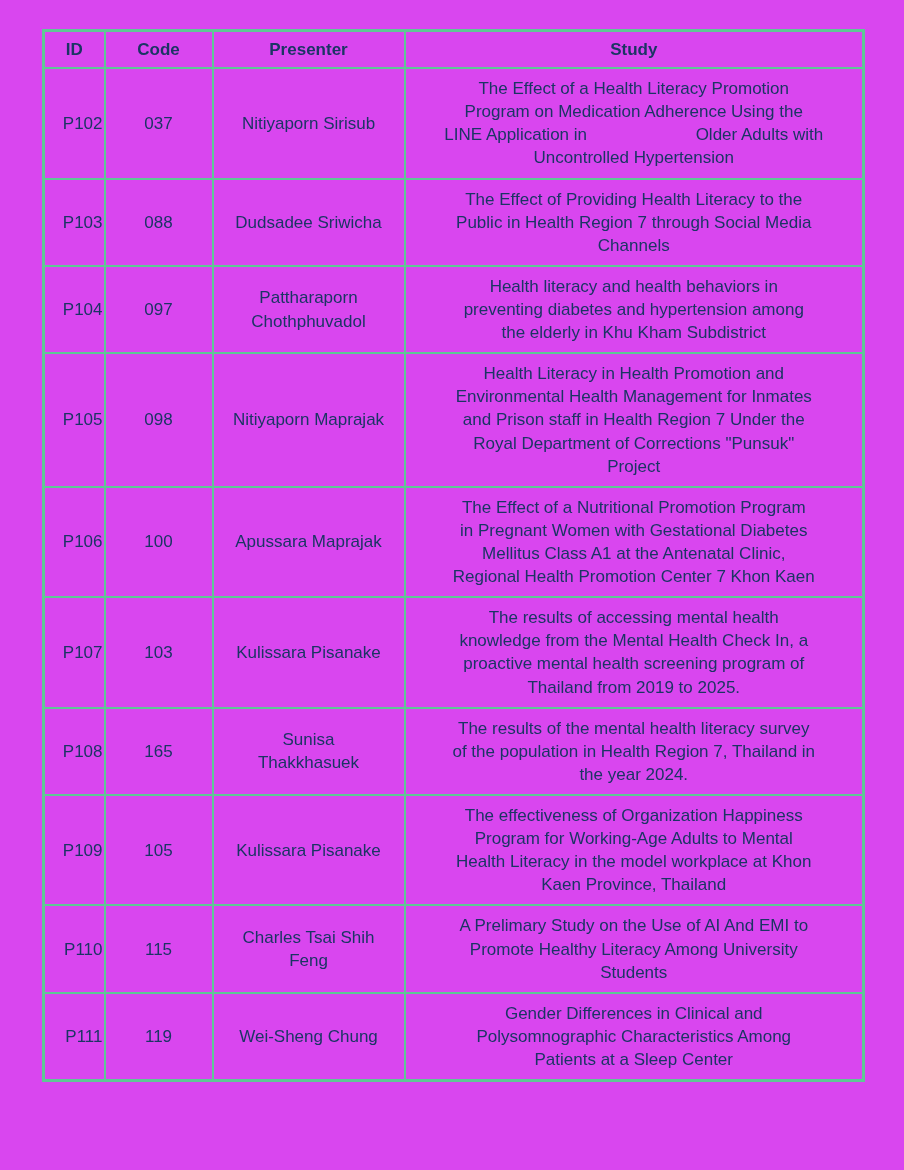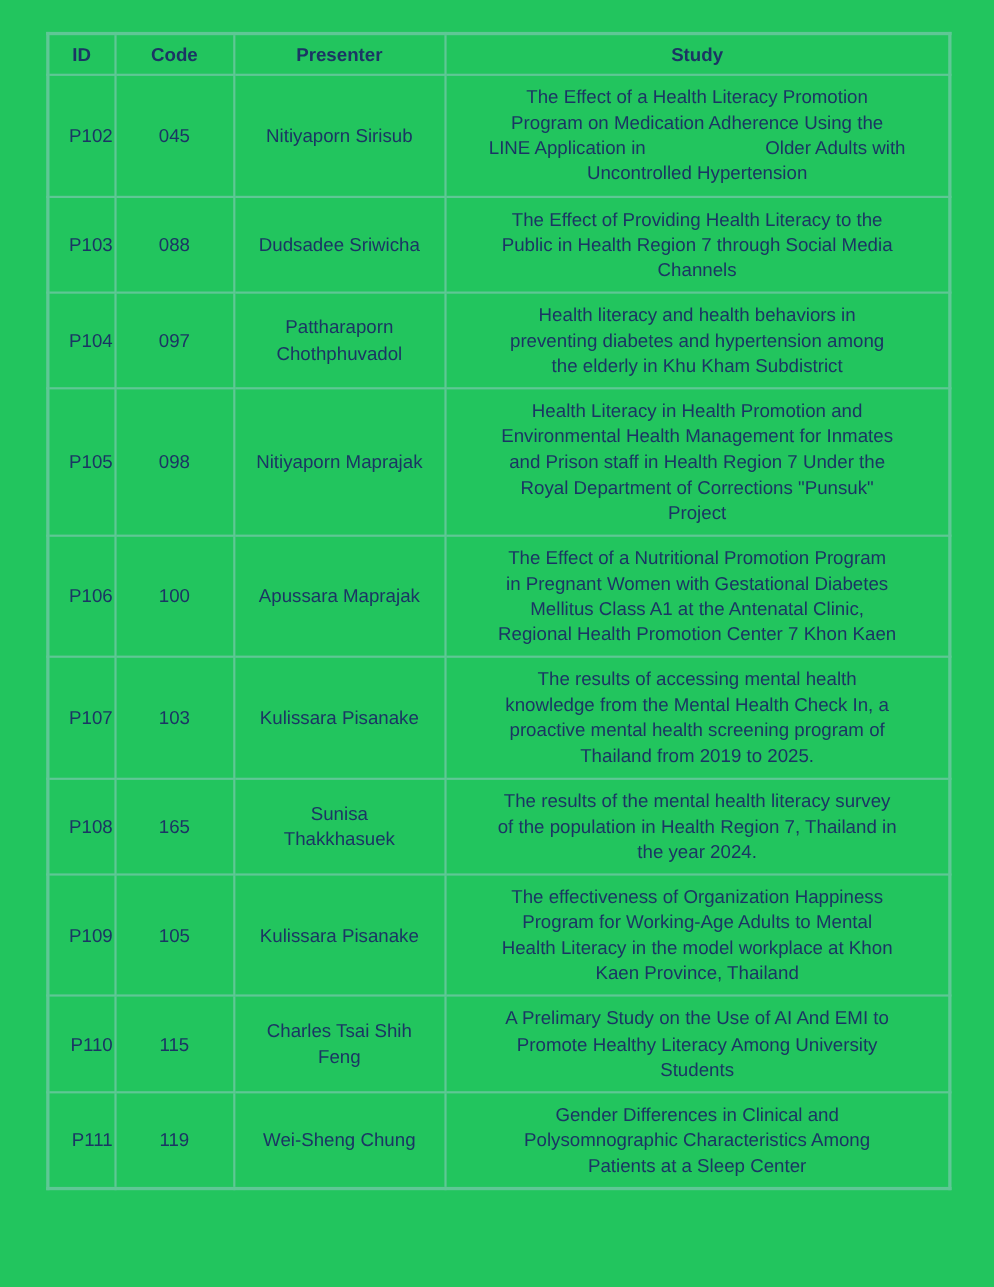--- a/index.html
+++ b/index.html
@@ -4,21 +4,21 @@
 <style>
   html, body {
     margin: 0;
     padding: 0;
     background: #ffffff;
   }
   .page {
     position: relative;
     width: 904px;
     height: 1170px;
-    background: #22c55e;
+    background: #d946ef;
     font-family: "Liberation Sans", sans-serif;
   }
   table.presentations {
     position: absolute;
     left: 42px;
     top: 29px;
     width: 820px;
     border-collapse: collapse;
     table-layout: fixed;
     border: 3px solid #5fc795;
@@ -69,21 +69,21 @@
       <tr>
         <th>ID</th>
         <th>Code</th>
         <th>Presenter</th>
         <th>Study</th>
       </tr>
     </thead>
     <tbody>
       <tr>
         <td class="cell-id">P102</td>
-        <td class="cell-code">045</td>
+        <td class="cell-code">037</td>
         <td class="cell-presenter">Nitiyaporn Sirisub</td>
         <td class="cell-title">The Effect of a Health Literacy Promotion
 Program on Medication Adherence Using the
 LINE Application in                       Older Adults with
 Uncontrolled Hypertension</td>
       </tr>
       <tr>
         <td class="cell-id">P103</td>
         <td class="cell-code">088</td>
         <td class="cell-presenter">Dudsadee Sriwicha</td>

